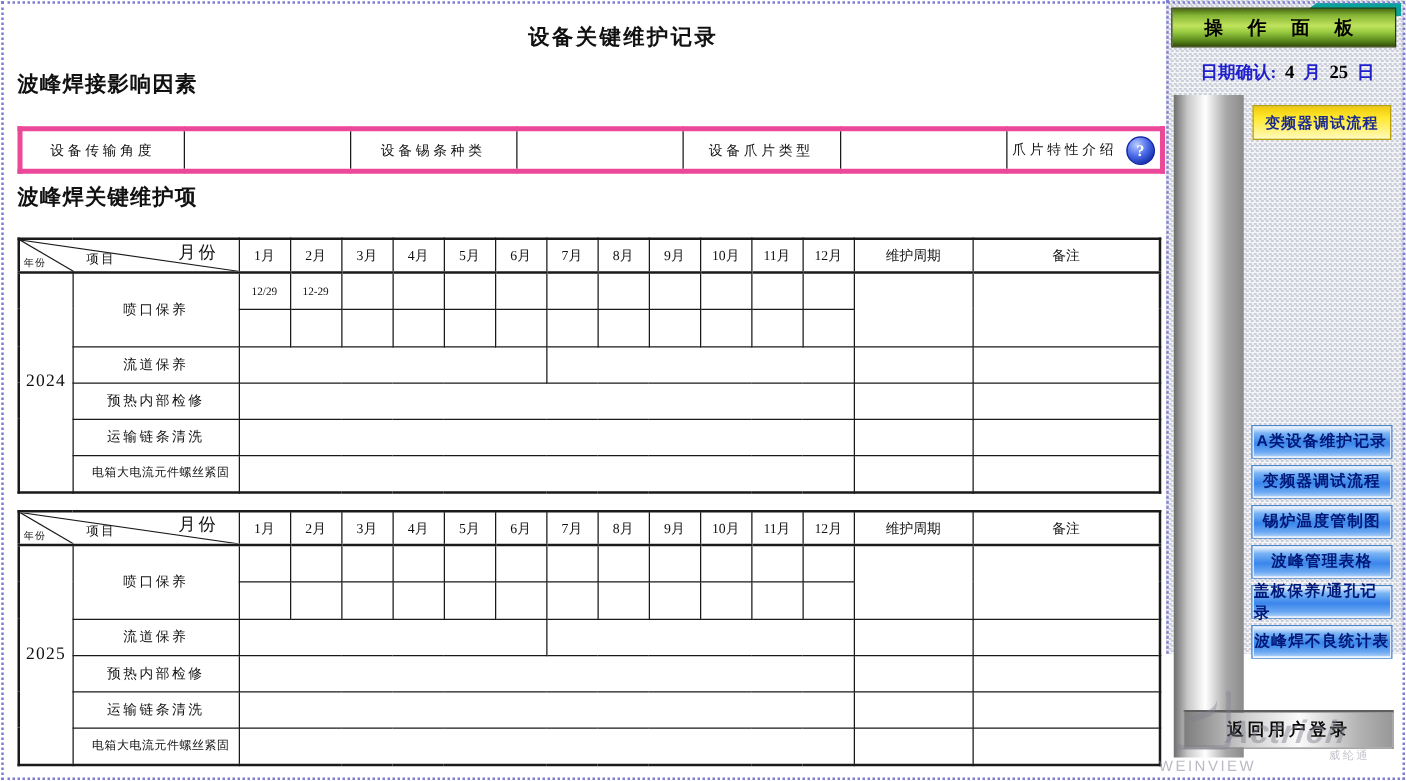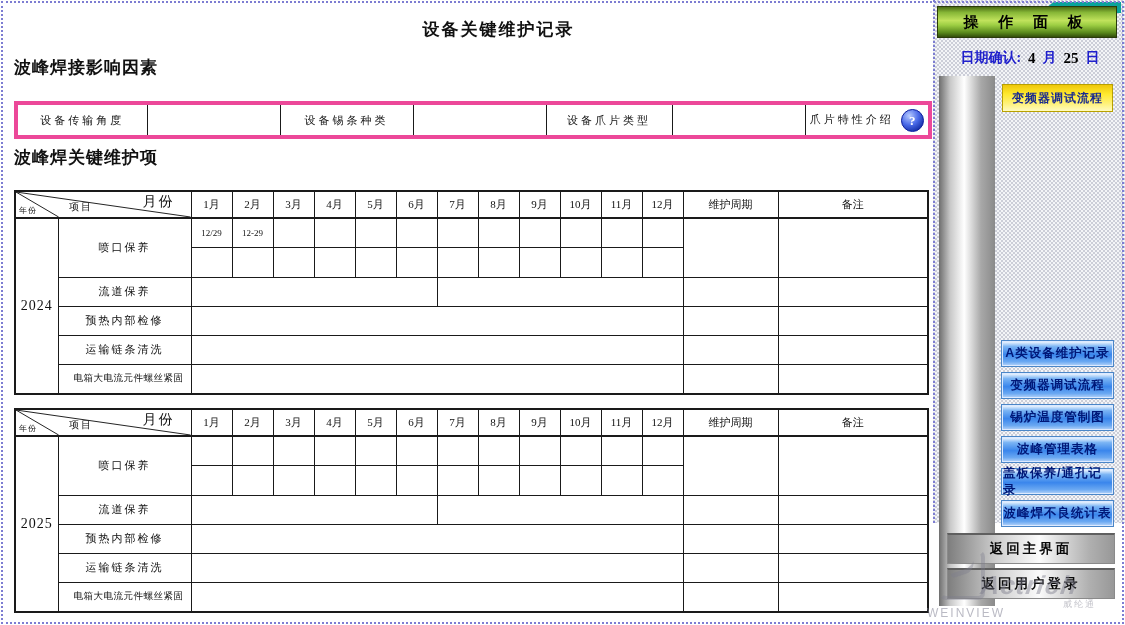--- a/index.html
+++ b/index.html
@@ -359,21 +359,20 @@
 
     <div class="btn yellow-btn">变频器调试流程</div>
 
     <div class="btn blue-btn bb0">A类设备维护记录</div>
     <div class="btn blue-btn bb1">变频器调试流程</div>
     <div class="btn blue-btn bb2">锡炉温度管制图</div>
     <div class="btn blue-btn bb3">波峰管理表格</div>
     <div class="btn blue-btn bb4">盖板保养/通孔记录</div>
     <div class="btn blue-btn bb5">波峰焊不良统计表</div>
 
-    <div class="btn gray-btn gb0">返回主界面</div>
     <div class="btn gray-btn gb1">返回用户登录</div>
 
     <div class="wm wm-logo"></div>
     <div class="wm-swoosh"></div>
     <div class="wm wm-brand">Actrich</div>
     <div class="wm wm-sub">威纶通</div>
     <div class="wm wm-vendor">WEINVIEW</div>
   </div>
 </div>
 

